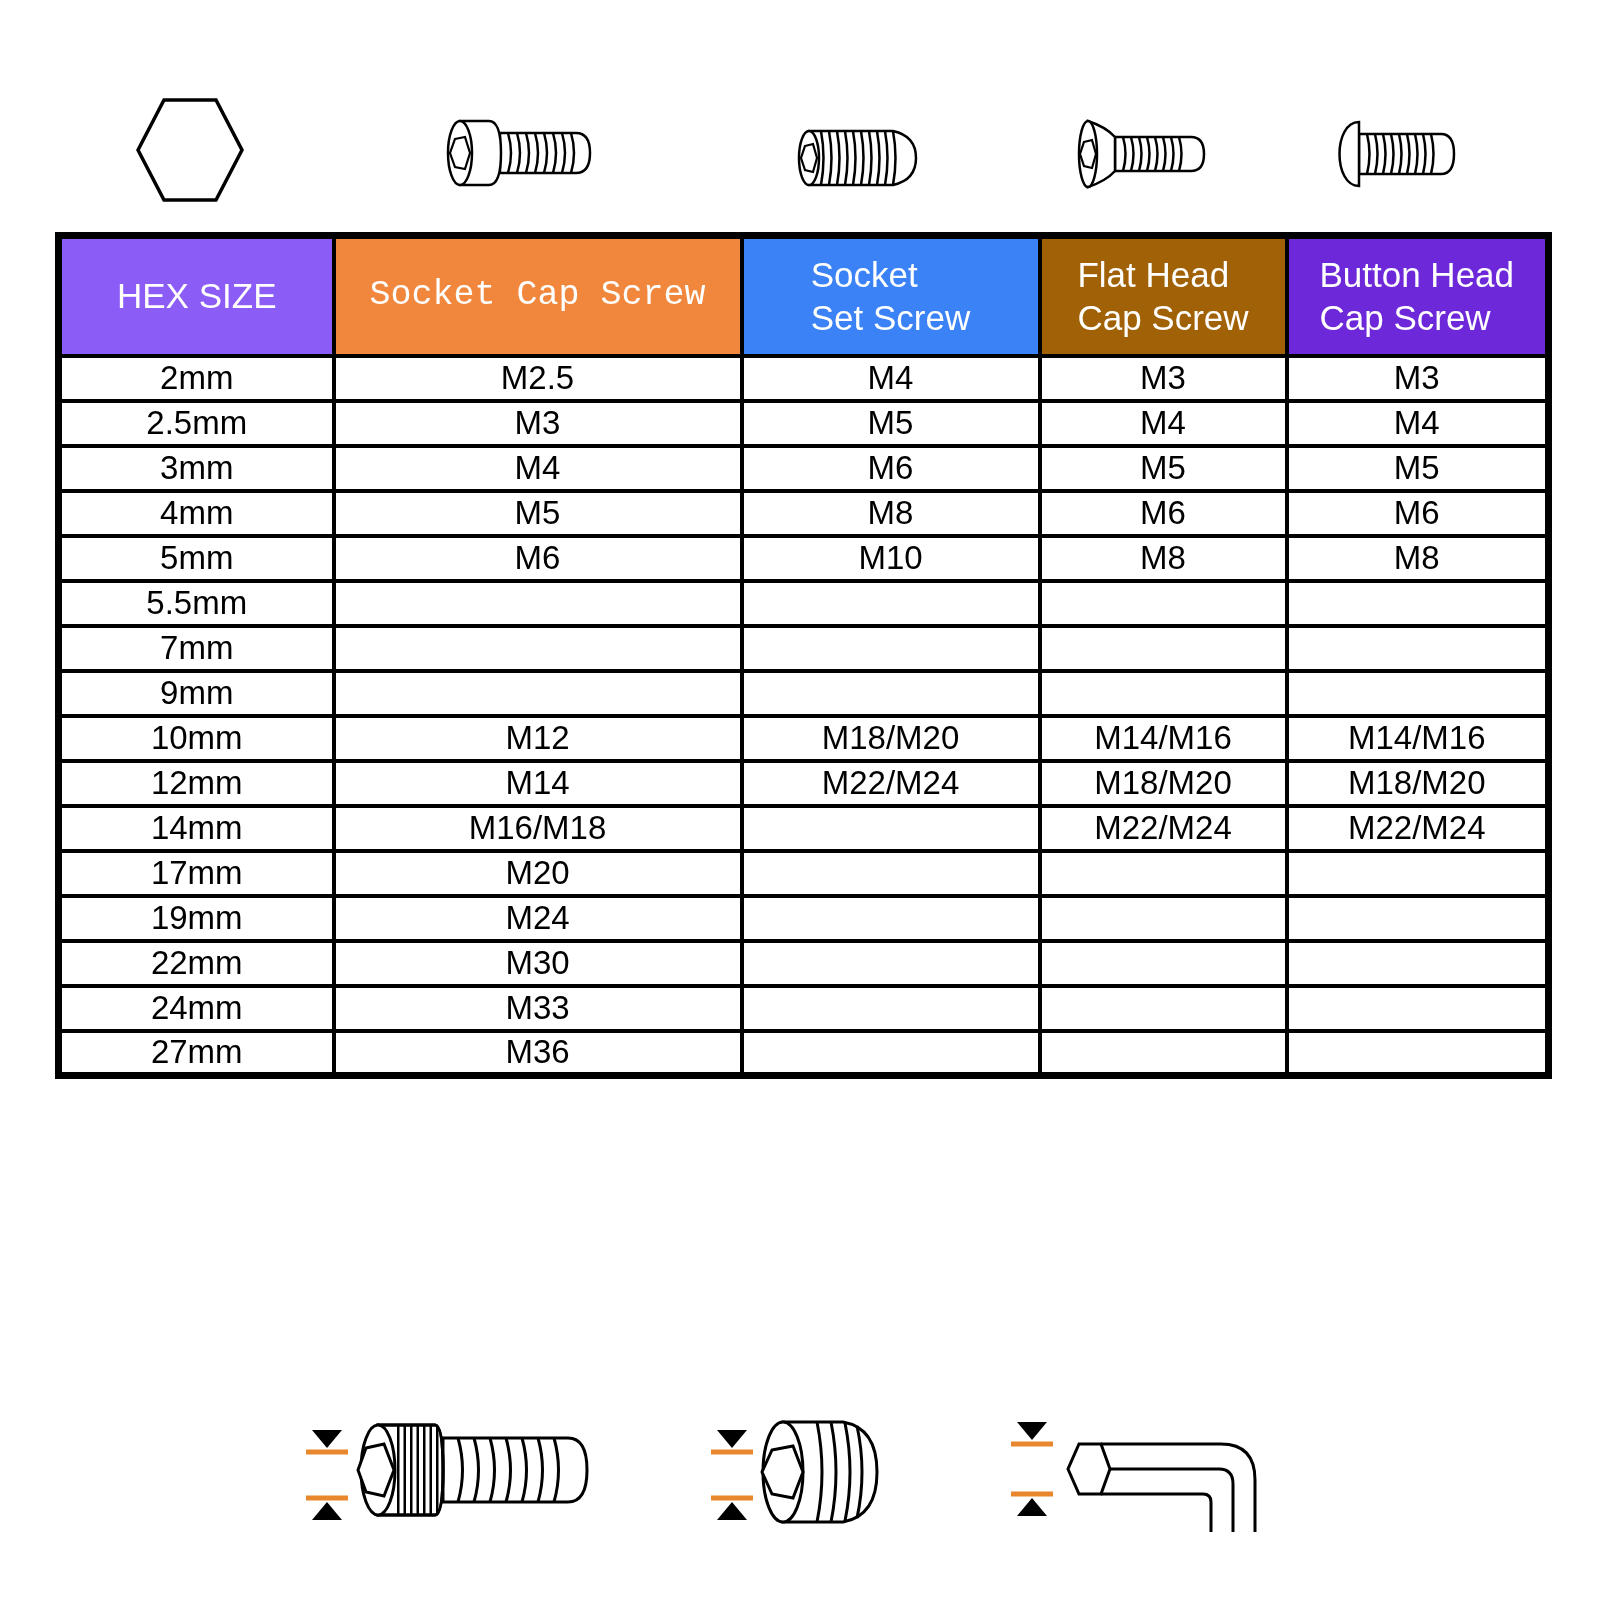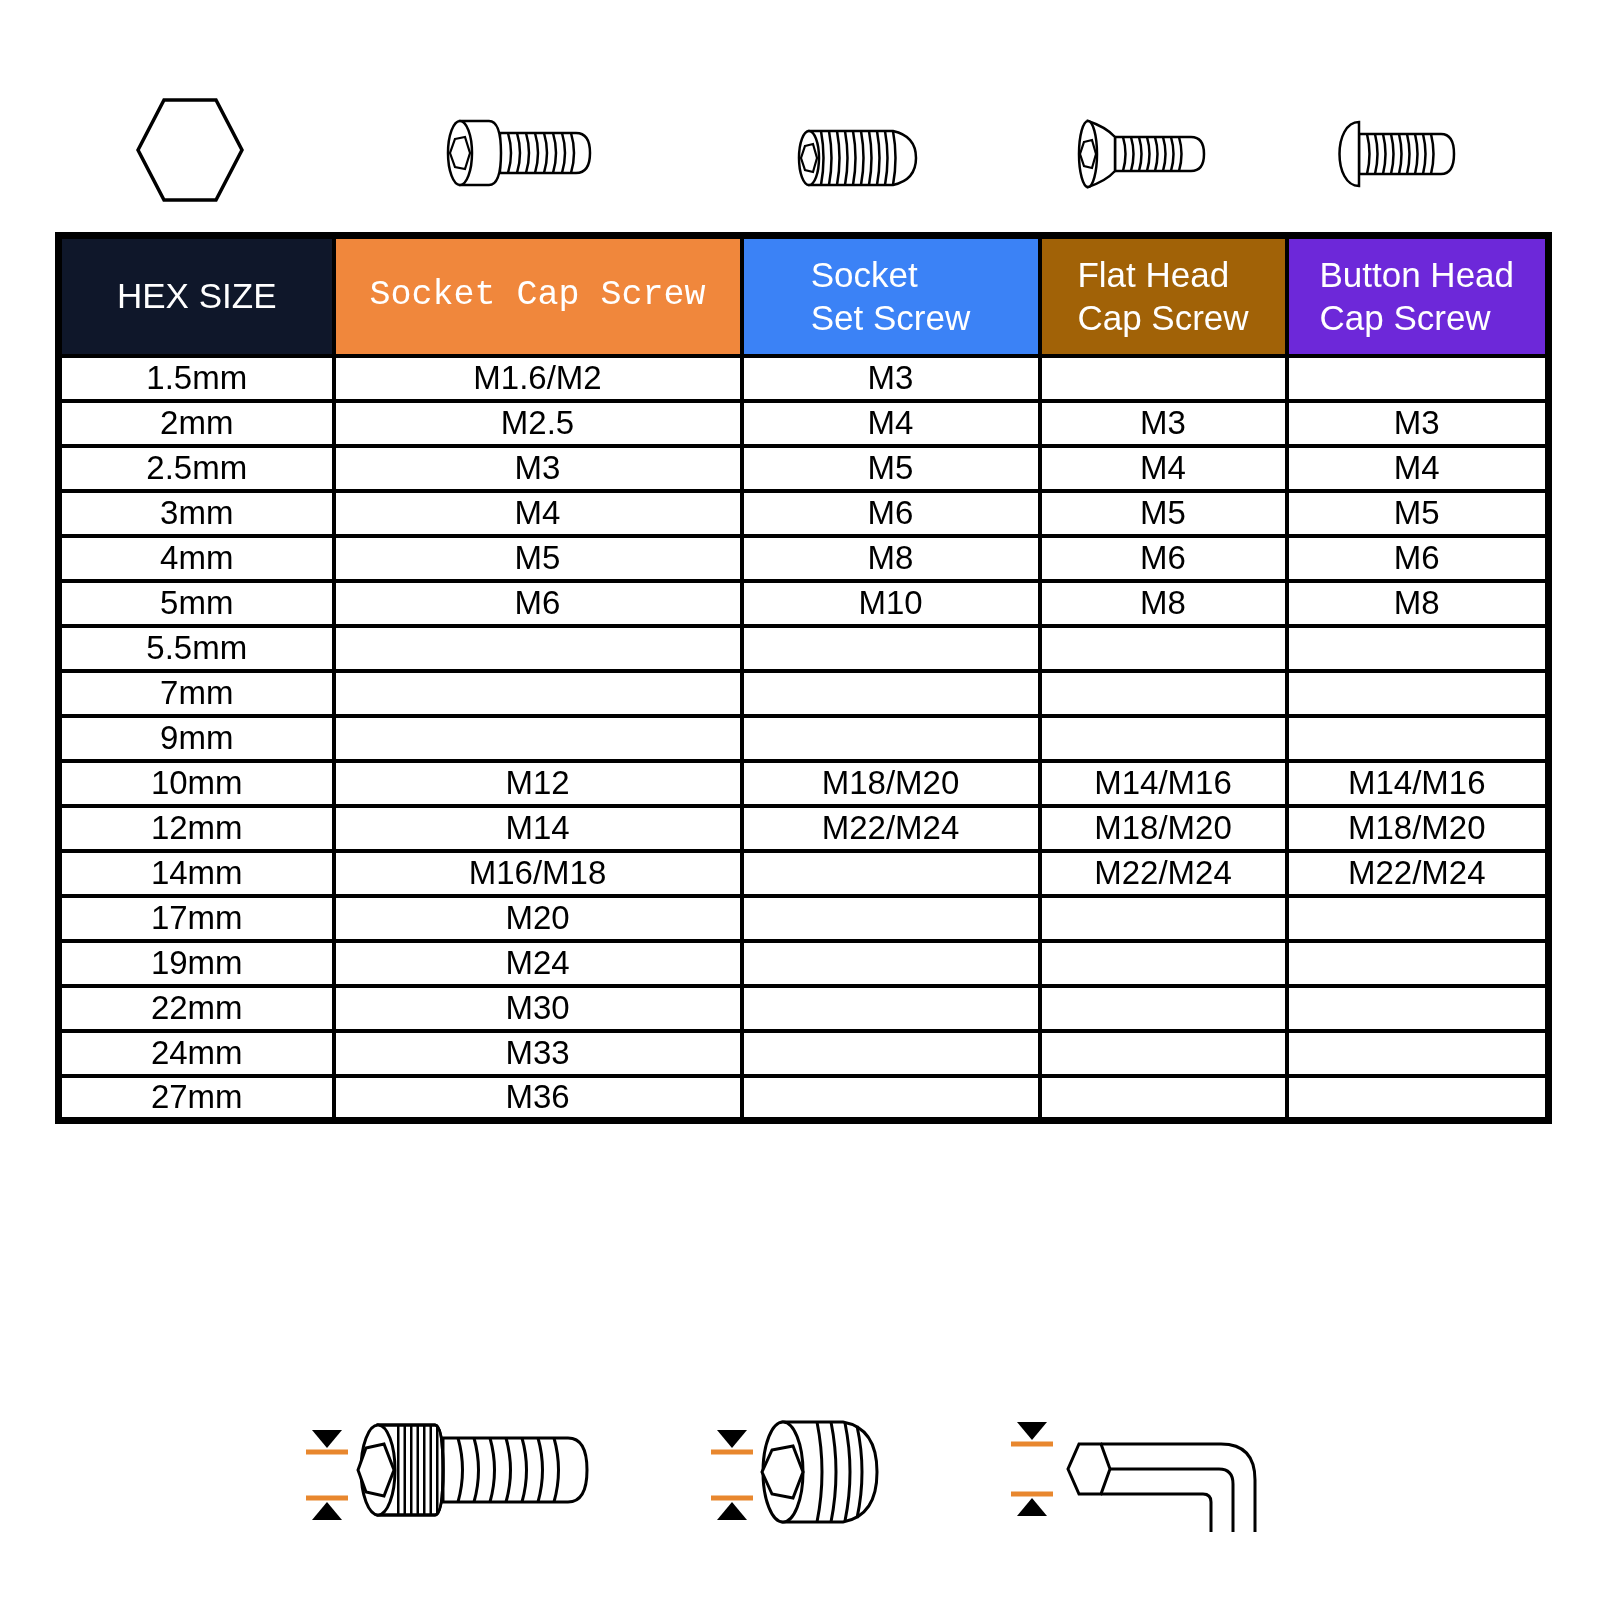--- a/index.html
+++ b/index.html
@@ -129,38 +129,31 @@
 <table class="size-table">
   <colgroup>
     <col style="width:275px">
       <col style="width:408px">
       <col style="width:298px">
       <col style="width:247px">
       <col style="width:262px">
   </colgroup>
   <thead>
     <tr>
-      <th style="background: #0f172a; color: rgb(255, 255, 255);"><span class="hdr">HEX SIZE</span></th>
+      <th style="background: #8b5cf6; color: rgb(255, 255, 255);"><span class="hdr">HEX SIZE</span></th>
       <th style="background: rgb(240, 135, 60); color: rgb(255, 255, 255); font-family: Liberation Mono, monospace;"><span class="hdr">Socket Cap Screw</span></th>
       <th style="background: #3b82f6; color: rgb(255, 255, 255);"><span class="hdr">Socket
 Set Screw</span></th>
       <th style="background: #a16207; color: rgb(255, 255, 255);"><span class="hdr">Flat Head
 Cap Screw</span></th>
       <th style="background: #6d28d9; color: rgb(255, 255, 255);"><span class="hdr">Button Head
 Cap Screw</span></th>
     </tr>
   </thead>
   <tbody>
-      <tr>
-        <td>1.5mm</td>
-        <td>M1.6/M2</td>
-        <td>M3</td>
-        <td></td>
-        <td></td>
-      </tr>
       <tr>
         <td>2mm</td>
         <td>M2.5</td>
         <td>M4</td>
         <td>M3</td>
         <td>M3</td>
       </tr>
       <tr>
         <td>2.5mm</td>
         <td>M3</td>

